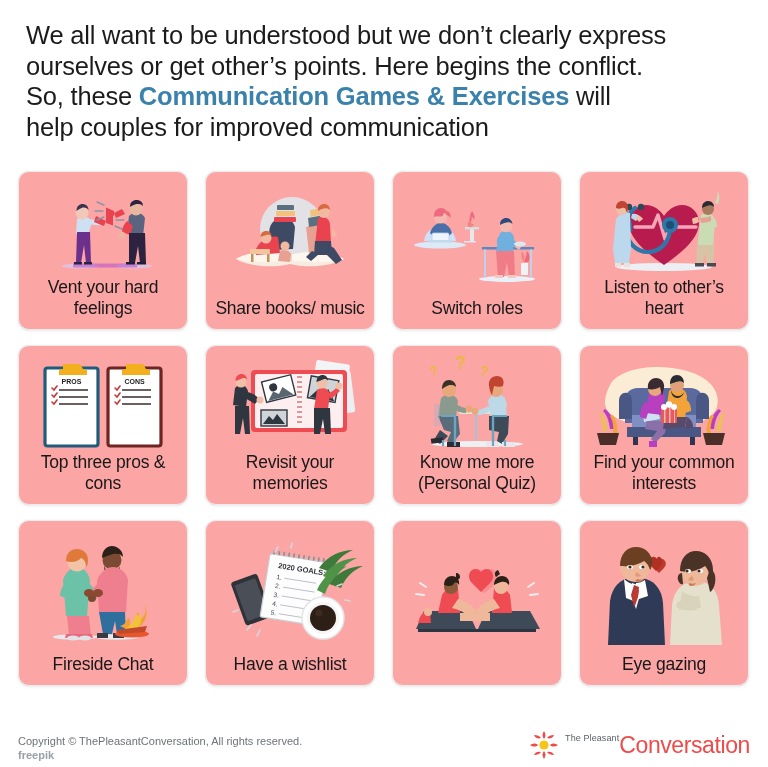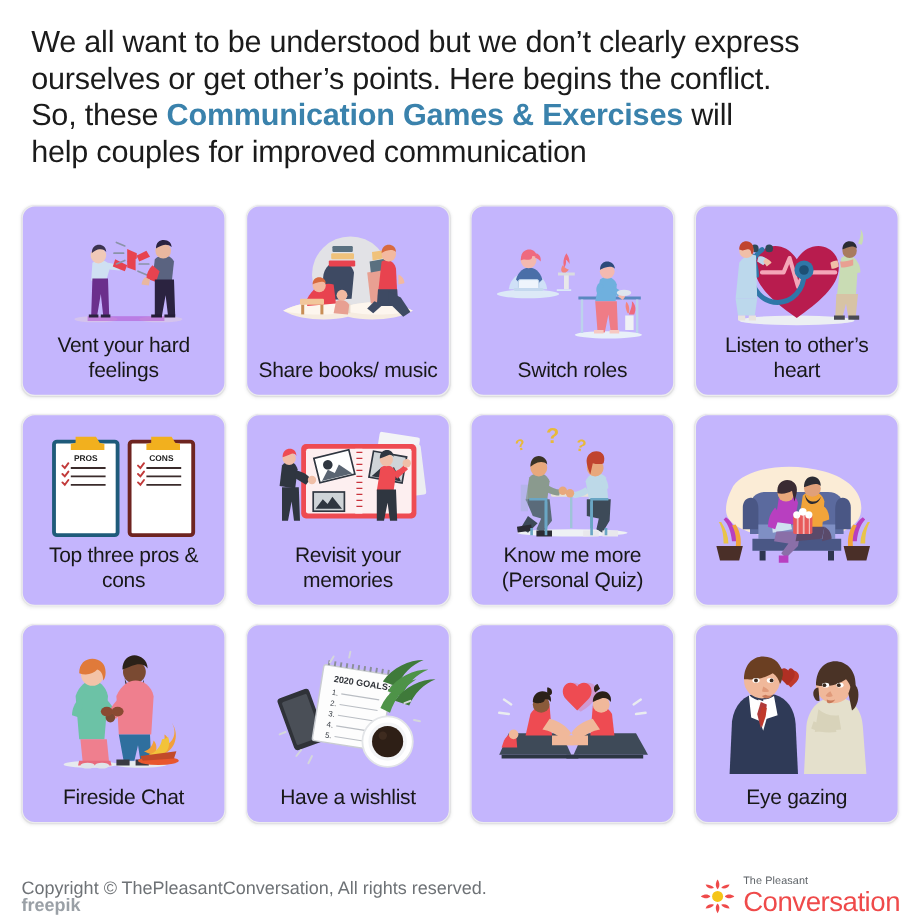--- a/index.html
+++ b/index.html
@@ -22,21 +22,21 @@
   
   .grid {
     position: absolute; left: 18px; top: 171px;
     width: 732px;
     display: grid;
     grid-template-columns: repeat(4, 170px);
     grid-template-rows: 159px 160px 166px;
     column-gap: 17px; row-gap: 15px;
   }
   .card {
-    background: #c4b5fd;
+    background: #fca5a5;
     border: 1px solid #ececed;
     border-radius: 11px;
     box-shadow: 0 1px 3px rgba(60,60,70,.10), 0 0 1px rgba(60,60,70,.10);
     display: flex; flex-direction: column;
     align-items: center; justify-content: flex-start;
     padding: 8px 6px 9px;
     overflow: hidden;
   }
   .art { flex: 1 1 auto; width: 100%; display: flex; align-items: center; justify-content: center; }
   .art svg { display: block; }
@@ -45,25 +45,25 @@
     text-align: center;
     font-size: 17.5px; line-height: 21px;
     color: #181818; letter-spacing: -0.25px;
     padding: 0 2px 1px;
   }
 
   
   .footer { position: absolute; left: 0; top: 722px; width: 768px; height: 45px; }
   .copy {
     position: absolute; left: 18px; top: 12px;
-    font-size: 15px; line-height: 14px; color: #6e7276;
+    font-size: 11px; line-height: 14px; color: #6e7276;
   }
   .copy .src { color: #9aa0a6; font-weight: bold; }
   .logo { position: absolute; right: 18px; top: 8px; display: flex; align-items: center; gap: 6px; }
-  .logo-text { display: flex; flex-direction: column; line-height: 1; }
+  .logo-text { display: flex; flex-direction: row; line-height: 1; }
   .logo-top { font-size: 9px; color: #5c6166; letter-spacing: .1px; margin-bottom: 1px; }
   .logo-bottom { font-size: 23px; color: #ef4a4a; letter-spacing: -.4px; }
 </style>
 </head>
 <body>
 
 <div class="page">
 
   <div class="header">
     <span>We all want to be understood but we don’t clearly express</span><br>
@@ -390,20 +390,21 @@
           <path d="M10 56c4 6 6 12 6 18h-4c0-7-1-13-4-18z" fill="#e8c44a"></path>
           <path d="M14 52c6 4 9 12 9 20h-4c-1-8-3-14-7-18z" fill="#b83fc0"></path>
           <path d="M22 58c4 6 5 13 4 20h-4c1-7 0-14-3-19z" fill="#f2a43a"></path>
           <path d="M6 76h22l-3 12H9z" fill="#4a2f28"></path>
           <path d="M132 56c-4 6-6 12-6 18h4c0-7 1-13 4-18z" fill="#e8c44a"></path>
           <path d="M128 52c-6 4-9 12-9 20h4c1-8 3-14 7-18z" fill="#b83fc0"></path>
           <path d="M120 58c-4 6-5 13-4 20h4c-1-7 0-14 3-19z" fill="#f2a43a"></path>
           <path d="M112 76h22l-3 12h-16z" fill="#4a2f28"></path>
         </svg>
       </div>
+      <div class="caption">Find your common interests</div>
     </div>
 
     <div class="card">
       <div class="art">
         <svg width="140" height="108" viewBox="0 0 140 108">
           <ellipse cx="42" cy="99" rx="22" ry="2.8" fill="#e6eaee"></ellipse>
           <ellipse cx="84" cy="99" rx="22" ry="2.8" fill="#e6eaee"></ellipse>
           <path d="M30 42c3-9 9-13 14-13s11 4 13 13l-3 36H33z" fill="#6cc2a6"></path>
           <circle cx="44" cy="24" r="9.5" fill="#f3c3a8"></circle>
           <path d="M33 23c0-8 5-12 11-12s11 4 11 11c0 4-1 6-2 7 0-5-2-8-5-9-3 4-10 5-15 3z" fill="#e07a3a"></path>

